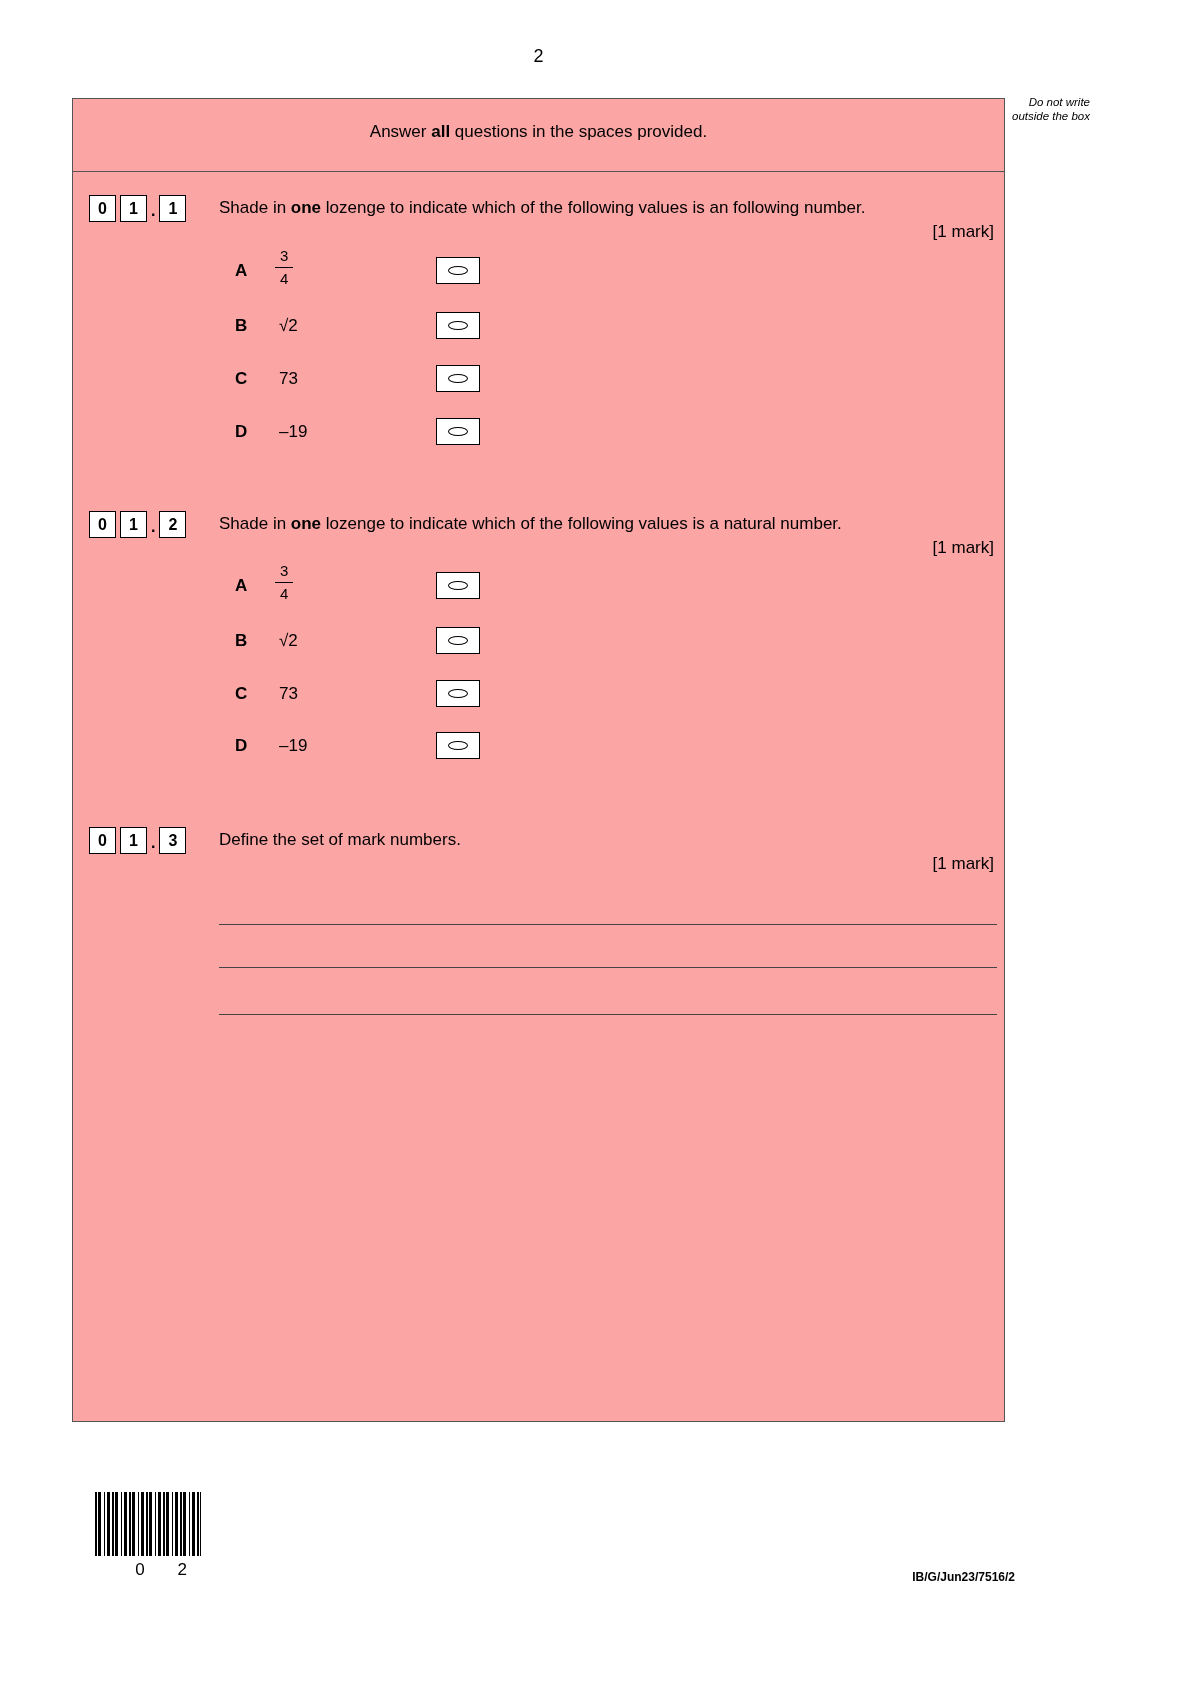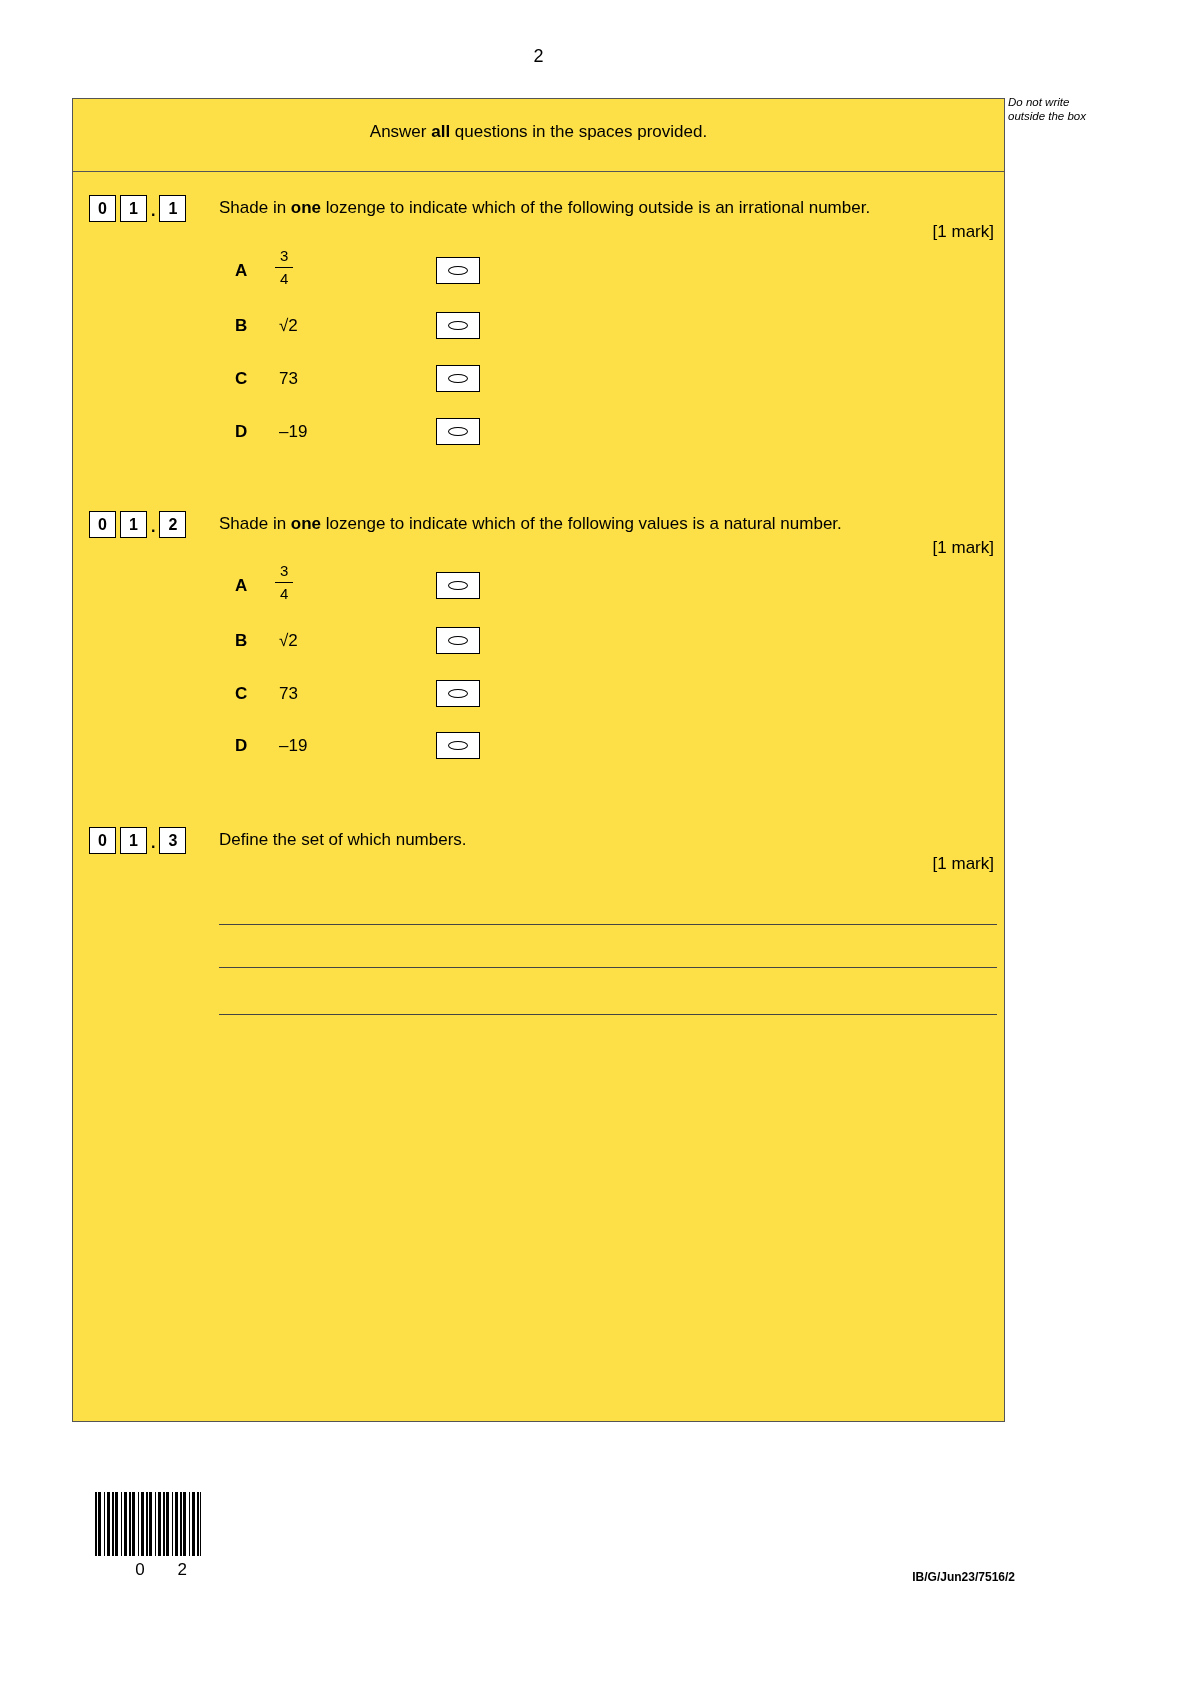--- a/index.html
+++ b/index.html
@@ -2,23 +2,23 @@
 <html><head>
 <meta charset="utf-8">
 <style>
   * { box-sizing: border-box; }
   html,body { margin:0; padding:0; background:#fff; }
   body { font-family:"Liberation Sans", sans-serif; color:#000; }
   .page { position:relative; width:1191px; height:1684px; background:#fff; overflow:hidden; }
 
   .page-number { position:absolute; top:46px; left:72px; width:933px; text-align:center; font-size:18px; }
 
-  .side-note { position:absolute; top:95px; left:1008px; width:82px; text-align:left; font-style:italic; font-size:11.5px; line-height:1.25; }
+  .side-note { position:absolute; top:95px; left:1008px; width:82px; text-align:right; font-style:italic; font-size:11.5px; line-height:1.25; }
 
-  .main-box { position:absolute; left:72px; top:98px; width:933px; height:1324px; border:1px solid #555; background:#fde047;padding-left:48px; }
+  .main-box { position:absolute; left:72px; top:98px; width:933px; height:1324px; border:1px solid #555; background:#fca5a5;padding-left:48px; }
 
   .header-instruction { position:absolute; top:23px; left:0; width:100%; text-align:center; font-size:17px; }
   .header-divider { position:absolute; top:72px; left:0; width:100%; height:0; border-top:1px solid #555; }
 
   .qblock { position:absolute; left:0; width:100%; height:0; overflow:visible; }
   .qid { position:absolute; left:16px; top:0; display:flex; align-items:flex-end; }
   .qbox { width:27px; height:27px; border:1.6px solid #000; display:flex; align-items:center; justify-content:center;
           font-weight:700; font-size:16px; margin-right:4px; background:#fff; }
   .qdot { font-weight:700; font-size:16px; margin:0 4px 0 0; line-height:1; padding-bottom:3px; }
   .qtext { position:absolute; left:146px; top:3px; font-size:17px; white-space:nowrap; }
@@ -57,21 +57,21 @@
     <div class="header-instruction"><span>Answer </span><b>all</b><span> questions in the spaces provided.</span></div>
     <div class="header-divider"></div>
 
     <div class="qblock" style="top:96px">
       <div class="qid">
         <span class="qbox">0</span>
         <span class="qbox">1</span>
         <span class="qdot">.</span>
         <span class="qbox">1</span>
       </div>
-      <div class="qtext"><span>Shade in </span><b>one</b><span> lozenge to indicate which of the following outside is an irrational number.</span></div>
+      <div class="qtext"><span>Shade in </span><b>one</b><span> lozenge to indicate which of the following values is an following number.</span></div>
       <div class="qmarks">[1 mark]</div>
     </div>
 
     <div class="opt-row" style="top:158px">
       <span class="opt-label">A</span>
       <span class="fraction">
         <span class="frac-num">3</span>
         <span class="frac-den">4</span>
       </span>
       <span class="lozenge">
@@ -143,21 +143,21 @@
         </span>
     </div>
 
     <div class="qblock" style="top:728px">
       <div class="qid">
         <span class="qbox">0</span>
         <span class="qbox">1</span>
         <span class="qdot">.</span>
         <span class="qbox">3</span>
       </div>
-      <div class="qtext">Define the set of which numbers.</div>
+      <div class="qtext">Define the set of mark numbers.</div>
       <div class="qmarks">[1 mark]</div>
     </div>
 
     <div class="answer-line" style="top:825px"></div>
     <div class="answer-line" style="top:868px"></div>
     <div class="answer-line" style="top:915px"></div>
 
   </div>
 
   <div class="barcode"></div>

